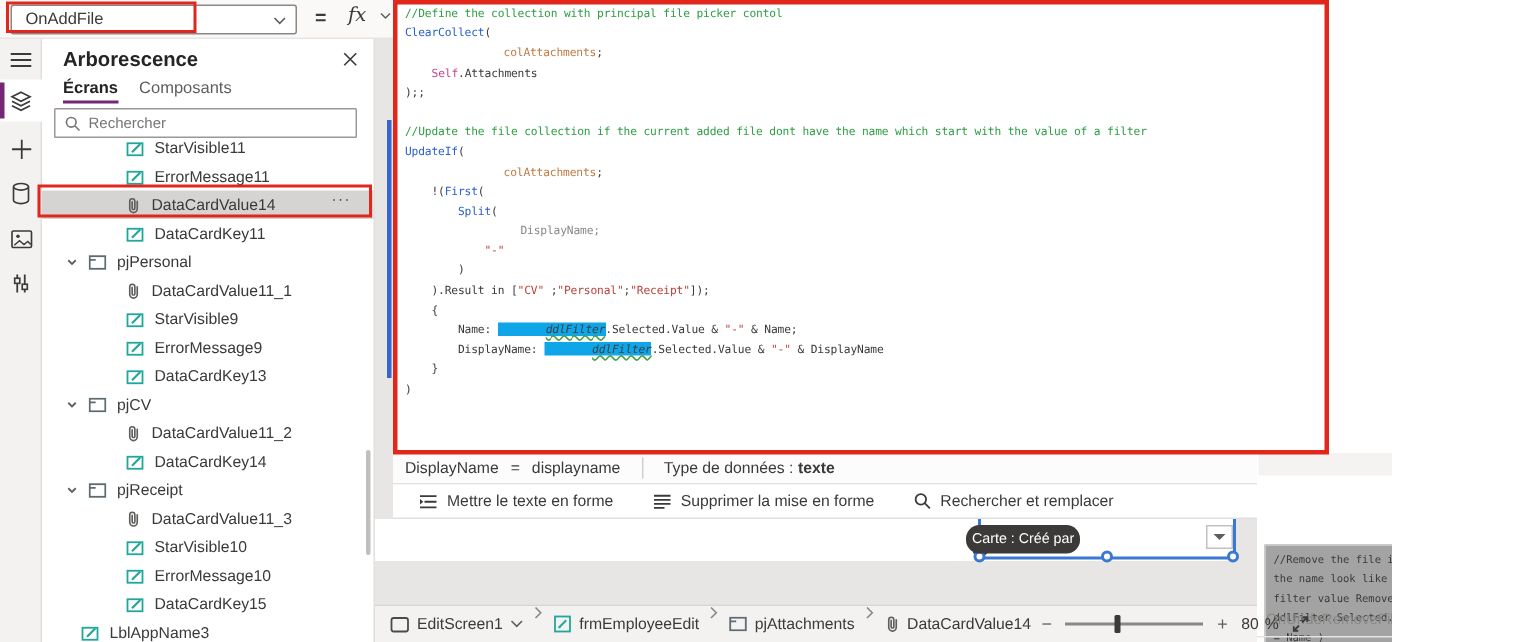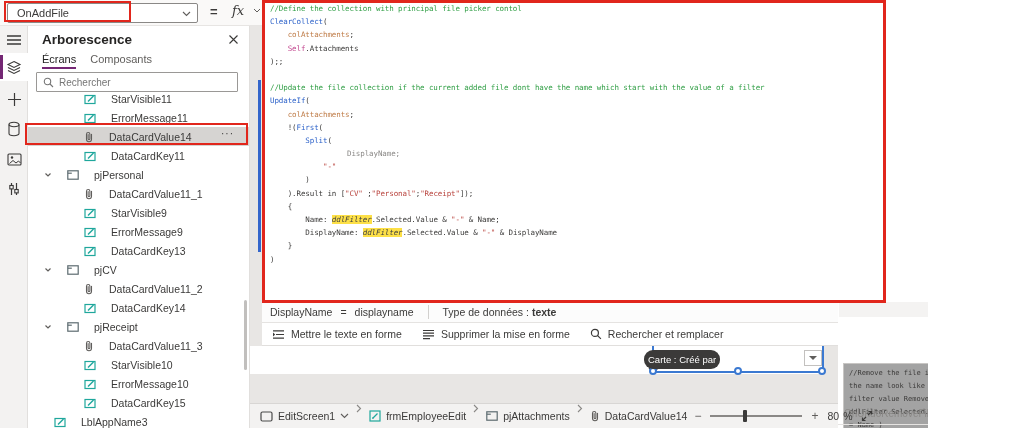--- a/index.html
+++ b/index.html
@@ -22,46 +22,46 @@
   .rail { left:0; top:26px; width:28px; height:402px; background:#f3f2f1; border-right:1px solid #e1dfdd; z-index:6; }
   .rail-btn { position:absolute; left:0; width:28px; height:26px; display:flex; align-items:center; justify-content:center; }
   .rail-sel { position:absolute; left:0; top:27px; width:28px; height:28px; background:#fff; }
   .rail-sel .bar { position:absolute; left:0; top:2px; width:3px; height:24px; background:#742774; }
 
   
   .tree-panel { left:28px; top:26px; width:222px; height:402px; background:#fff; border-right:1px solid #e1dfdd; z-index:6; overflow:hidden; }
   .tp-title { position:absolute; left:14px; top:6px; font-size:13.5px; font-weight:600; color:#252423; }
   .tp-close { position:absolute; right:10px; top:8px; }
   .tp-tabs { position:absolute; left:14px; top:27px; display:flex; gap:14px; font-size:11px; }
-  .tab-on { color:#242424; font-weight:400; border-bottom:2px solid #742774; padding-bottom:2px; }
+  .tab-on { color:#242424; font-weight:700; border-bottom:2px solid #742774; padding-bottom:2px; }
   .tab-off { color:#605e5c; padding-bottom:2px; }
   .tp-search { position:absolute; left:8px; top:46px; width:202px; height:20px; border:1px solid #9a9896; border-radius:1px; background:#fff; display:flex; align-items:center; gap:5px; padding-left:6px; }
   .tp-search .ph { font-size:10px; color:#767676; }
   .tree-list { position:absolute; left:0; top:63px; width:222px; }
-  .tree-row { position:relative; height:19px; display:flex; align-items:center; gap:15px; font-size:10.5px; color:#3b3a39; }
+  .tree-row { position:relative; height:19px; display:flex; align-items:center; gap:7px; font-size:10.5px; color:#3b3a39; }
   .tree-row.ind0 { padding-left:26px; }
   .tree-row.ind1 { padding-left:16px; }
   .tree-row.ind2 { padding-left:56px; }
   .tree-row.sel { background:#d6d4d2; }
   .tmenu { position:absolute; right:16px; top:1px; font-size:10px; letter-spacing:1px; color:#3b3a39; }
   .tp-scroll { position:absolute; right:2px; top:274px; width:3px; height:70px; background:#c1bfbd; border-radius:2px; }
 
   
   .fx-code { left:262px; top:0; width:735px; height:302px; background:#fff; z-index:5; overflow:hidden; }
   .code { position:absolute; left:8px; top:2px; font-family:"DejaVu Sans Mono", monospace; font-size:7.5px; letter-spacing:-0.1px; }
   .cline { height:13.2px; line-height:13.2px; white-space:pre; }
-  .tk-comment { color:#2f9e44; } .tk-func { color:#2b61c9; } .tk-coll { color:#bf7b46; }
+  .tk-comment { color:#2f9e44; } .tk-func { color:#2b61c9; } .tk-coll { color:#bf7b46;margin-left:48px; }
   .tk-self { color:#c2478f; } .tk-str { color:#b8423c; } .tk-dim { color:#8a8886;padding-left:24px; } .tk-plain { color:#3b3a39; }
-  .tk-ddl { color:#3f3f3f; font-style:italic; background:#fde047; text-decoration-style:wavy; text-decoration-color:#3fa344; }
+  .tk-ddl { color:#3f3f3f; font-style:italic; background:#0ea5e9; text-decoration:underline; text-decoration-style:wavy; text-decoration-color:#3fa344;padding-left:32px; }
   .blk-bar { left:258px; top:80px; width:3px; height:172px; background:#3466cb; z-index:7; }
   .fx-status { left:262px; top:302px; width:576px; height:21px; background:#fcfcfc; border-bottom:1px solid #e5e3e1; z-index:5;
     display:flex; align-items:center; gap:8px; padding-left:8px; font-size:10.5px; color:#3b3a39; }
   .fx-status .div { width:1px; height:14px; background:#d2d0ce; margin:0 6px; }
   .fx-toolbar { left:262px; top:323px; width:576px; height:23px; background:#fff; border-bottom:1px solid #e1dfdd; z-index:5;
-    display:flex; align-items:center; gap:20px; padding-left:10px; }
+    display:flex; align-items:center; gap:26px; padding-left:17px; }
   .tb-btn { display:flex; align-items:center; gap:6px; font-size:10.5px; color:#3b3a39; }
 
   
   .canvas { left:250px; top:346px; width:588px; height:57px; background:#e8e6e4; z-index:2; }
   .form-strip { position:absolute; left:0; top:0; width:573px; height:28px; background:#fff; }
   .sel-v1 { position:absolute; left:402px; top:0; width:2px; height:26px; background:#3b79d1; }
   .sel-v2 { position:absolute; left:572px; top:0; width:2px; height:26px; background:#3b79d1; }
   .sel-h  { position:absolute; left:402px; top:25px; width:172px; height:2px; background:#3b79d1; }
   .handle { position:absolute; width:8px; height:8px; border-radius:50%; background:#fff; border:2px solid #3b79d1; }
   .tooltip { position:absolute; left:394px; top:4px; height:19px; background:#3b3a39; color:#fff; font-size:9.5px;

